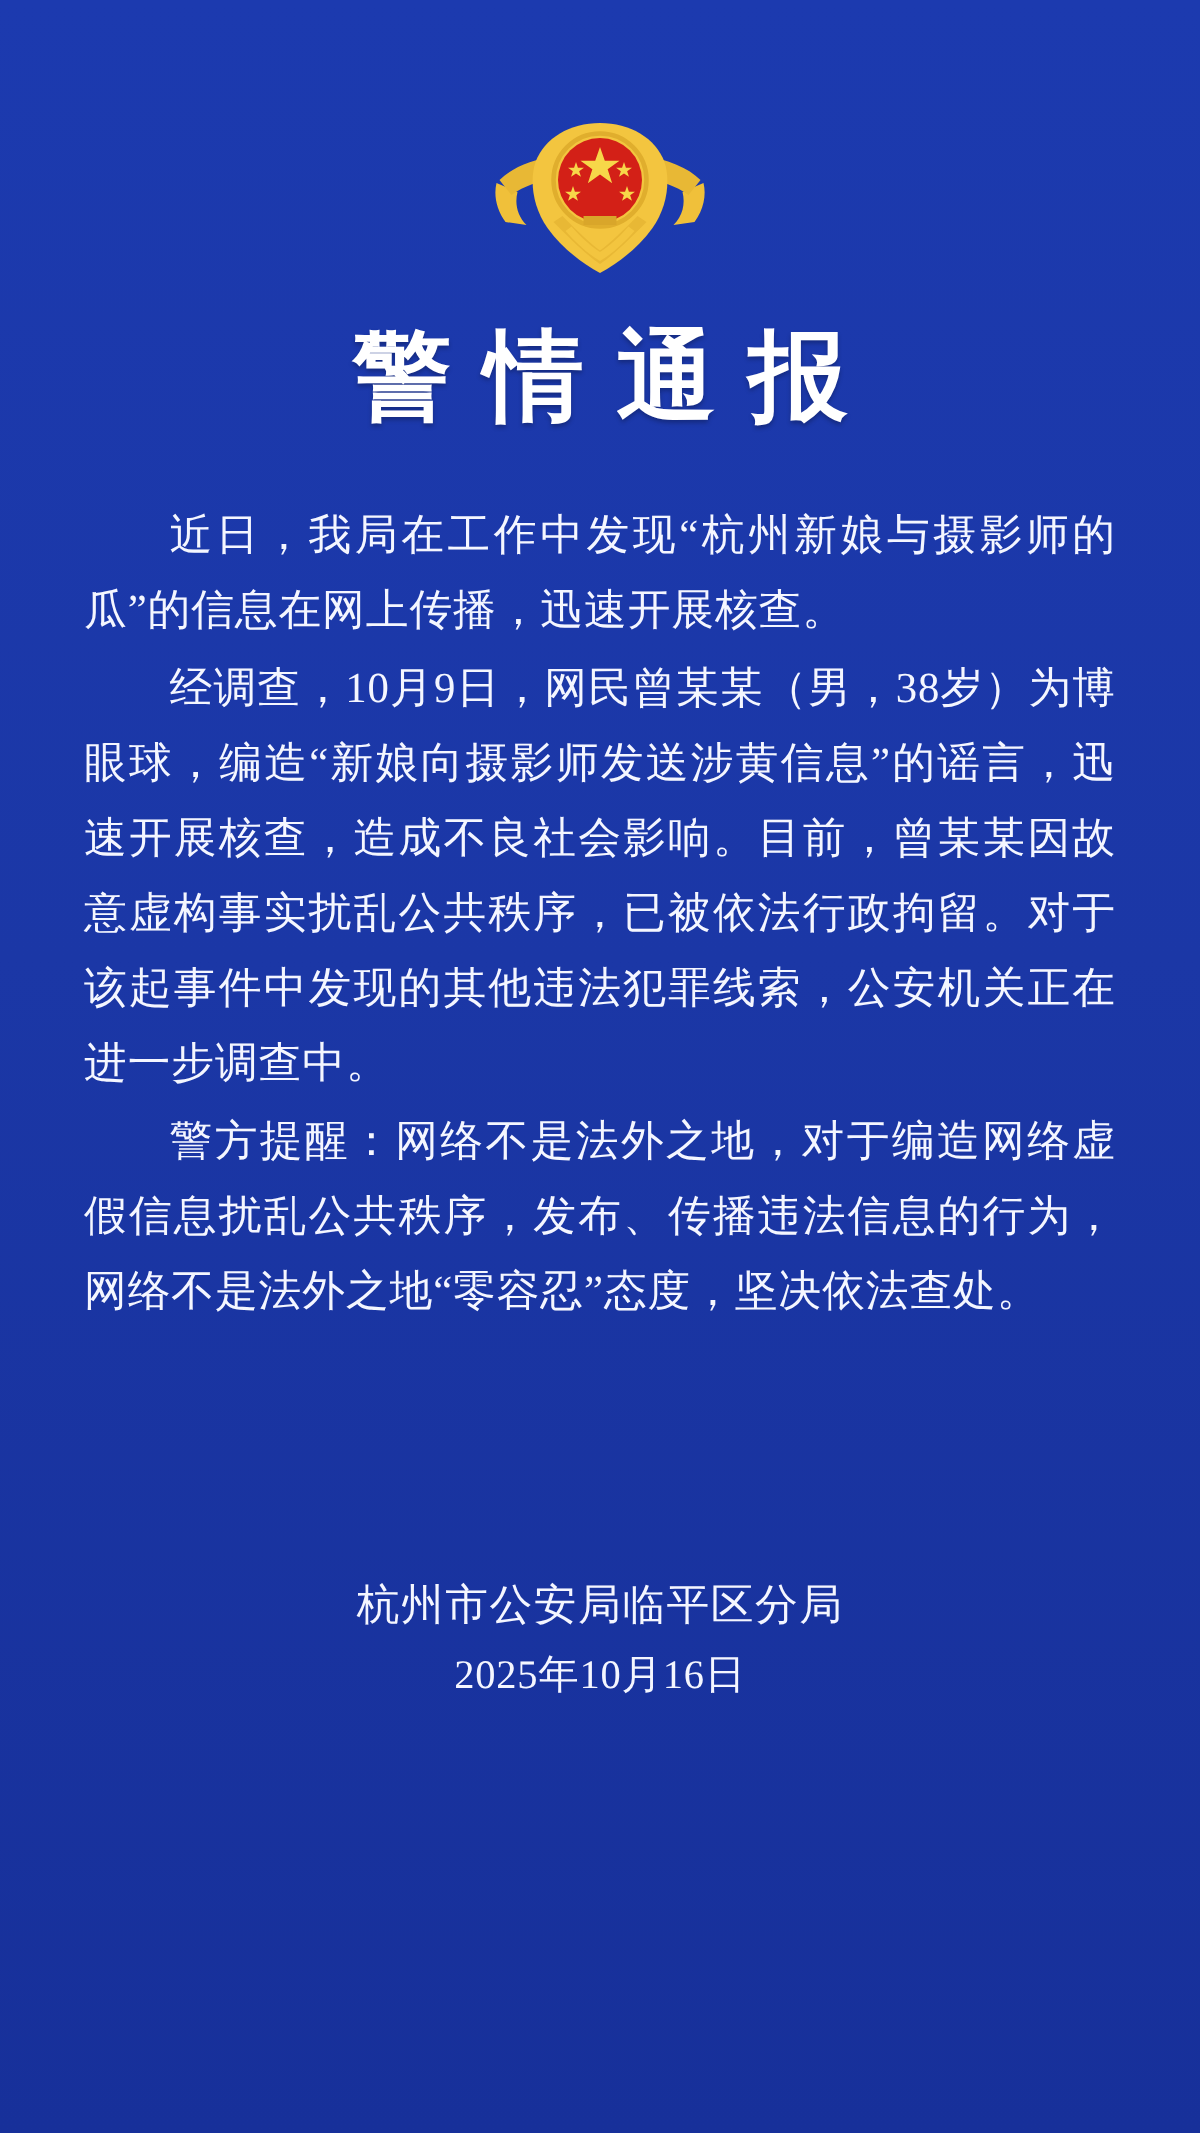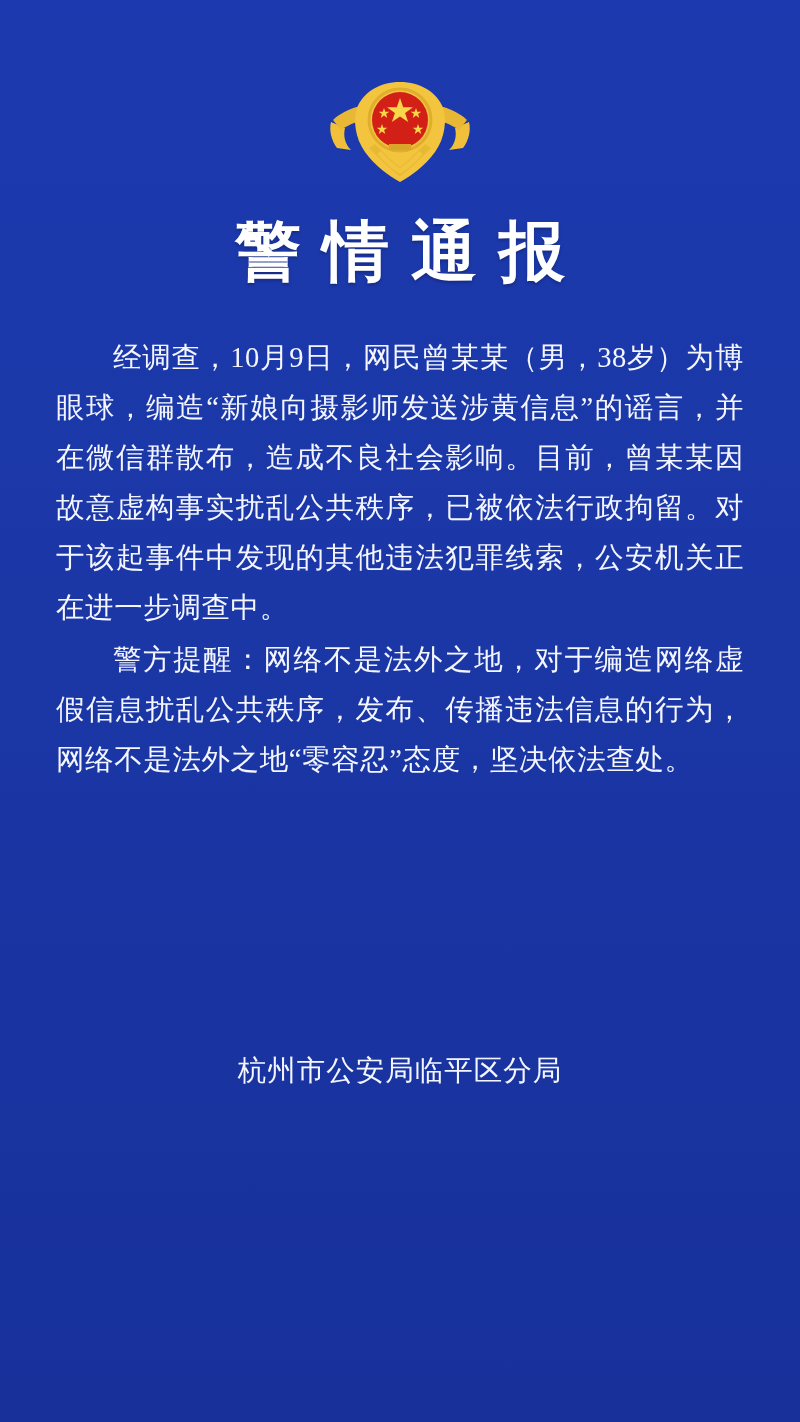--- a/index.html
+++ b/index.html
@@ -126,21 +126,23 @@
 
           <rect x="64" y="82" width="22" height="6" fill="#d9a62a"></rect>
         </g>
       </svg>
     </div>
   </div>
 
   <h1 class="title">警情通报</h1>
 
   <div class="body-text">
-    <p class="para">经调查，10月9日，网民曾某某（男，38岁）为博眼球，编造“新娘向摄影师发送涉黄信息”的谣言，并在微信群散布，造成不良社会影响。目前，曾某某因故意虚构事实扰乱公共秩序，已被依法行政拘留。对于该起事件中发现的其他违法犯罪线索，公安机关正在进一步调查中。</p>
+    <p class="para">近日，我局在工作中发现“杭州新娘与摄影师的瓜”的信息在网上传播，迅速开展核查。</p>
+    <p class="para">经调查，10月9日，网民曾某某（男，38岁）为博眼球，编造“新娘向摄影师发送涉黄信息”的谣言，迅速开展核查，造成不良社会影响。目前，曾某某因故意虚构事实扰乱公共秩序，已被依法行政拘留。对于该起事件中发现的其他违法犯罪线索，公安机关正在进一步调查中。</p>
     <p class="para">警方提醒：网络不是法外之地，对于编造网络虚假信息扰乱公共秩序，发布、传播违法信息的行为，网络不是法外之地“零容忍”态度，坚决依法查处。</p>
   </div>
 
   <div class="signature">
     <div class="sig-org">杭州市公安局临平区分局</div>
+    <div class="sig-date">2025年10月16日</div>
   </div>
 
 </div>
 
 </body></html>

